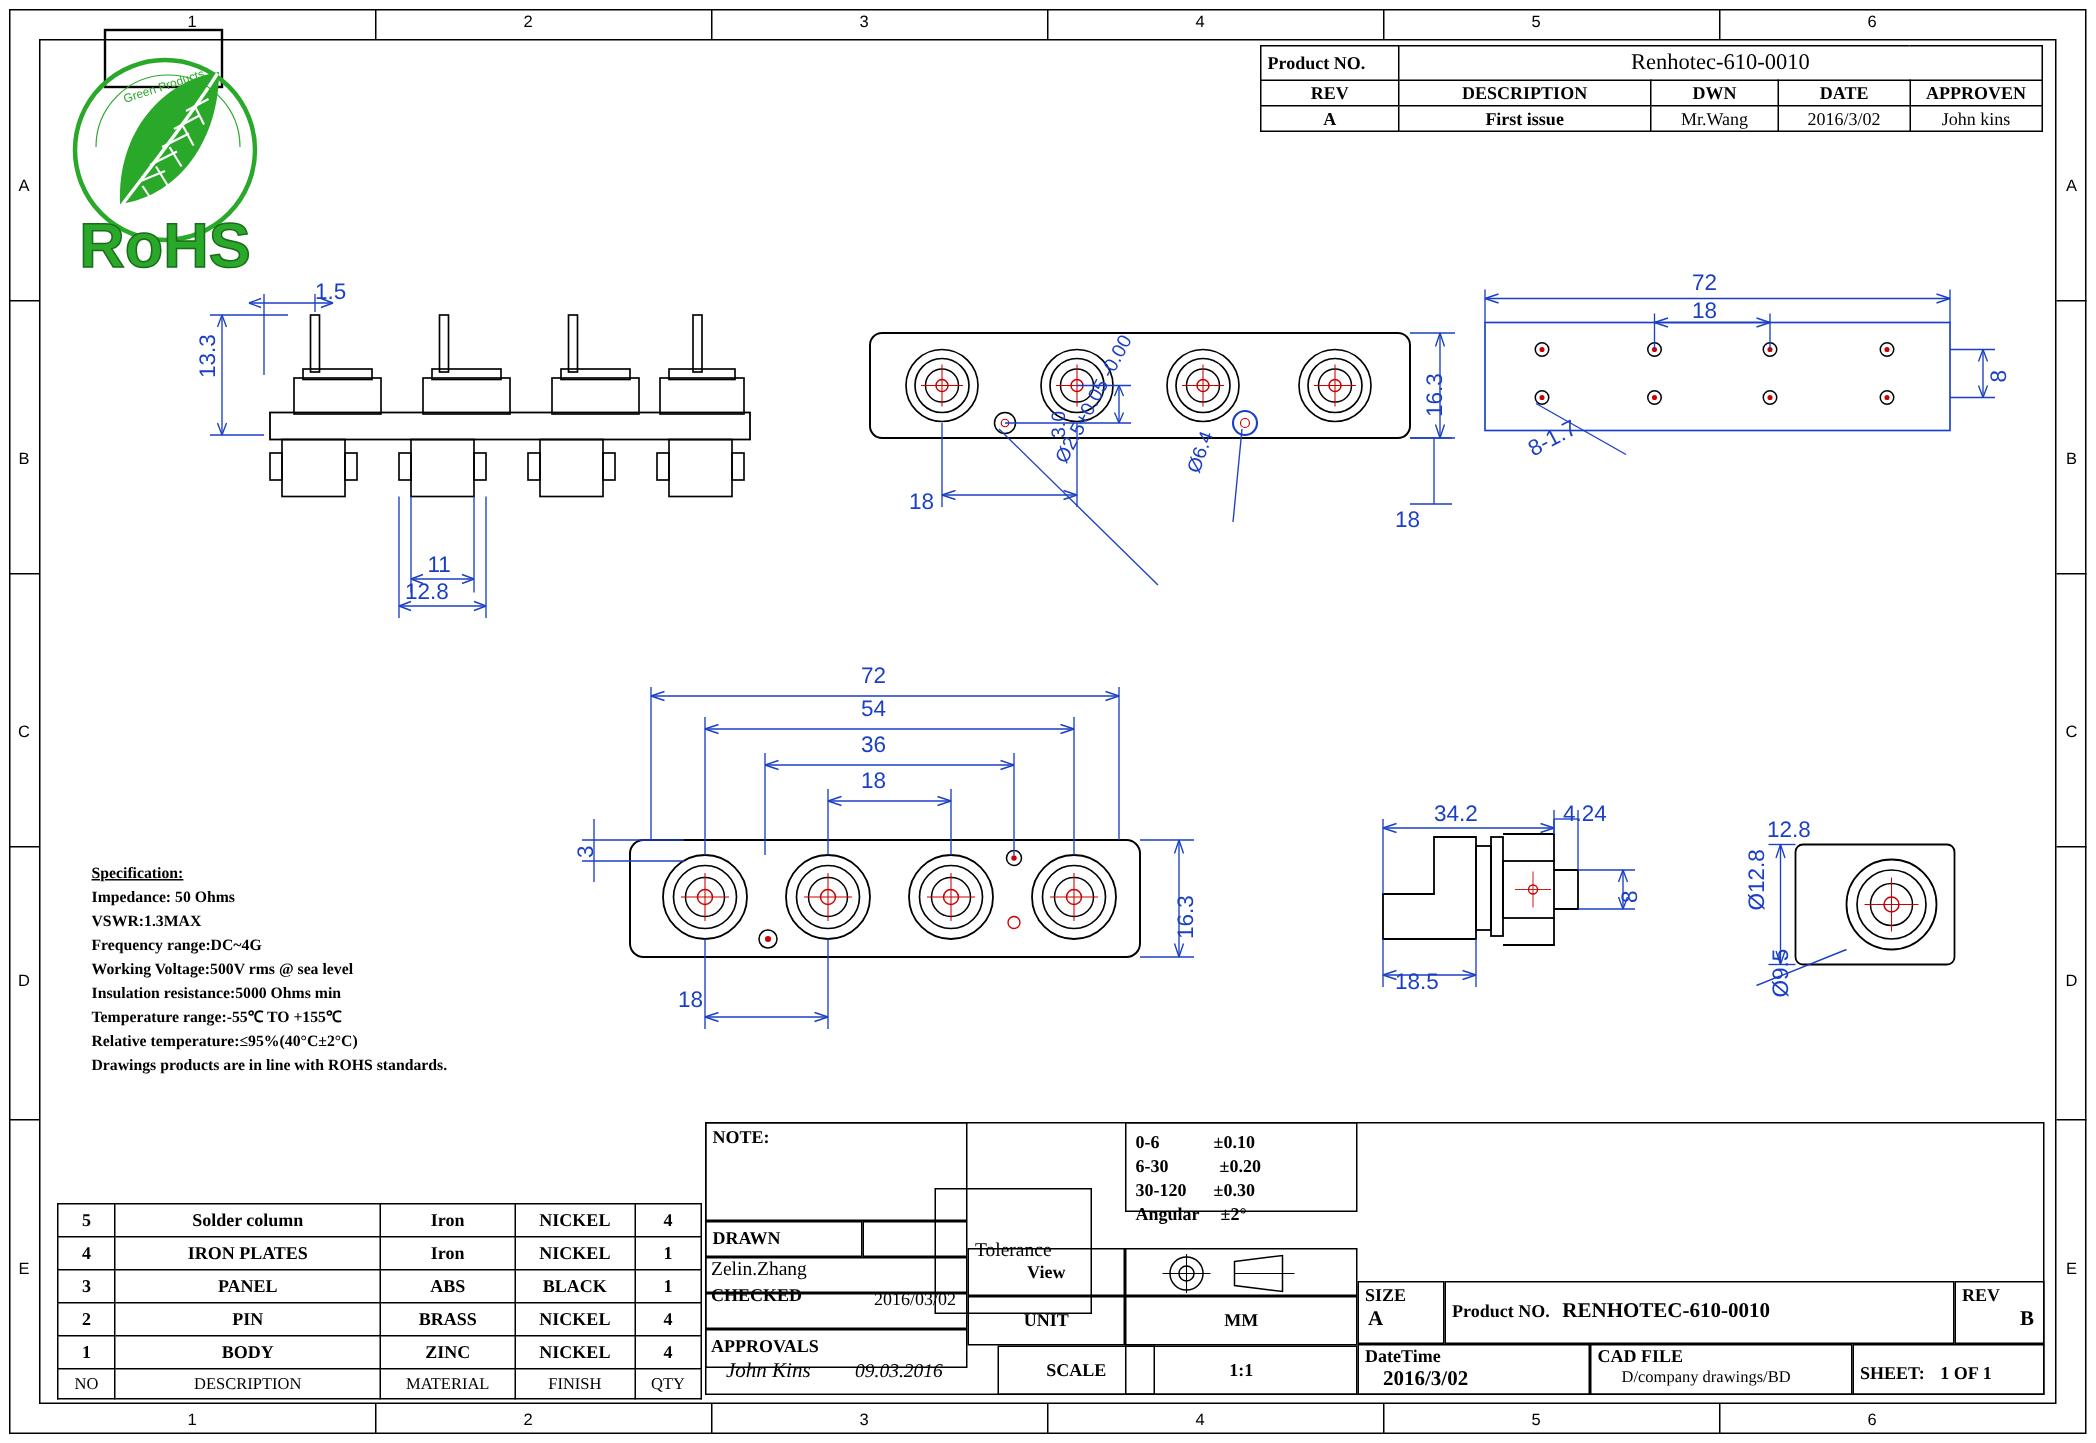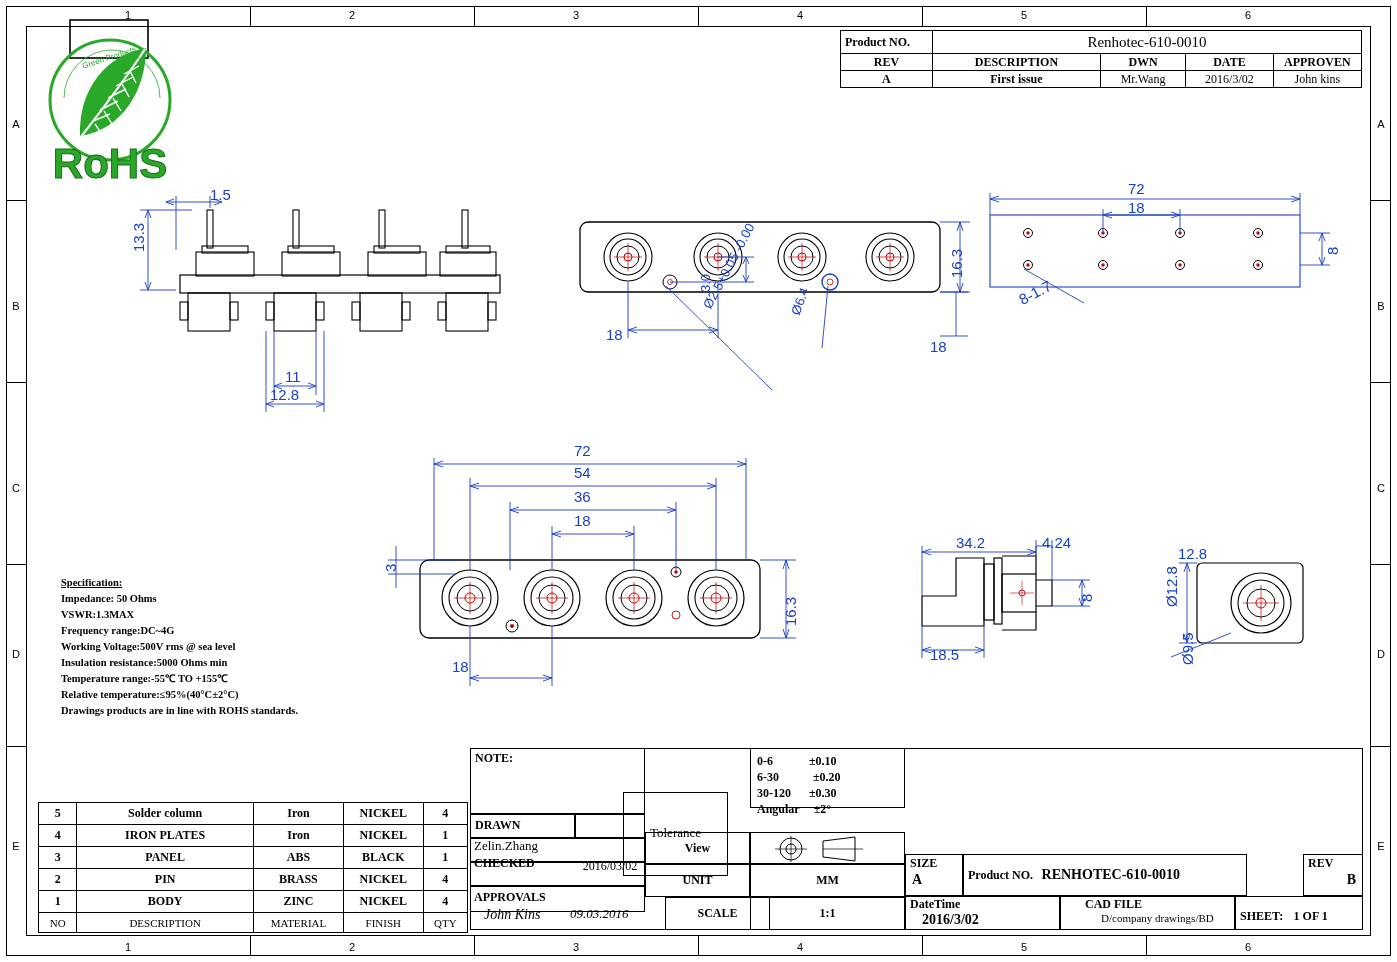--- a/index.html
+++ b/index.html
@@ -584,36 +584,36 @@
   <div class="abs bl" style="left:750px;top:897px;width:155px;height:33px;">
     <div class="tbb" style="text-align:center;padding-top:8px;">1:1</div>
   </div>
 
 
 
   <div class="abs bl" style="left:905px;top:854px;width:58px;height:42px;">
     <div class="tbb" style="padding:1px 4px;font-size:12px;">SIZE</div>
     <div class="tbb" style="padding:0 6px;font-size:14px;">A</div>
   </div>
-  <div class="abs bl" style="left:963px;top:854px;width:284px;height:42px;">
+  <div class="abs bl" style="left:963px;top:854px;width:340px;height:42px;">
     <div style="padding:10px 4px;">
       <span class="tbb" style="font-size:12px;">Product NO.</span>
       <span class="tbb" style="font-size:14px;margin-left:4px;">RENHOTEC-610-0010</span>
     </div>
   </div>
   <div class="abs bl" style="left:1303px;top:854px;width:60px;height:42px;">
     <div class="tbb" style="padding:1px 4px;font-size:12px;">REV</div>
     <div class="tbb" style="padding:0 6px;font-size:14px;text-align:right;">B</div>
   </div>
 
   <div class="abs bl" style="left:905px;top:896px;width:155px;height:34px;">
     <div class="tbb" style="padding:0 4px;font-size:12px;">DateTime</div>
     <div class="tbb" style="padding:0 16px;font-size:14px;">2016/3/02</div>
   </div>
-  <div class="abs bl" style="left:1060px;top:896px;width:175px;height:34px;padding-left:20px;">
+  <div class="abs bl" style="left:1060px;top:896px;width:175px;height:34px;">
     <div class="tbb" style="padding:0 4px;font-size:12px;">CAD FILE</div>
     <div class="tb" style="padding:0 20px;font-size:11px;">D/company drawings/BD</div>
   </div>
   <div class="abs bl" style="left:1235px;top:896px;width:128px;height:34px;">
     <div style="padding:9px 4px;">
       <span class="tbb" style="font-size:12px;text-align:right;">SHEET:</span>
       <span class="tbb" style="font-size:12px;margin-left:6px;">1 OF 1</span>
     </div>
   </div>
 

